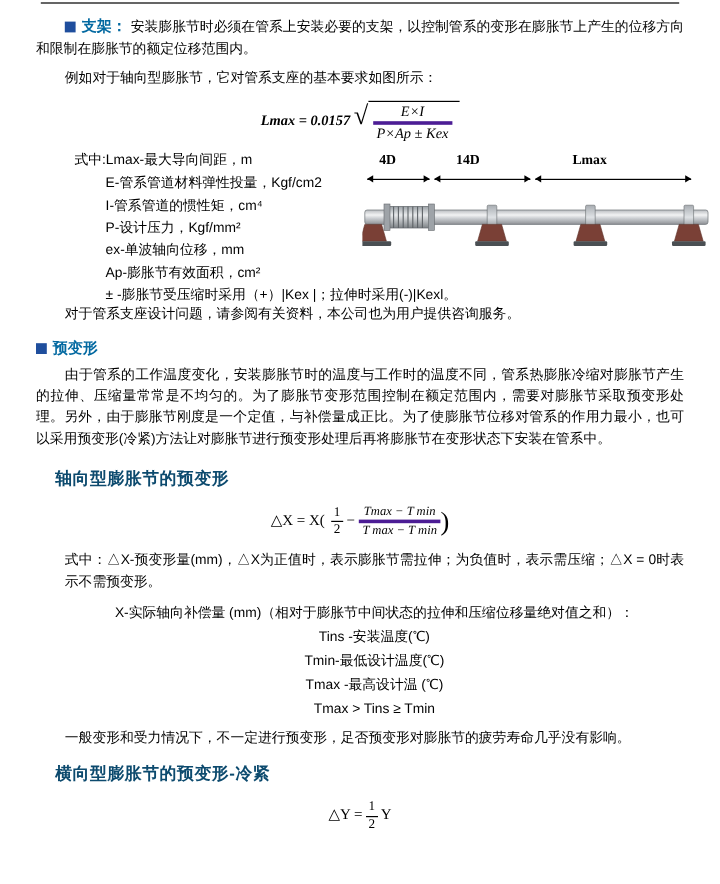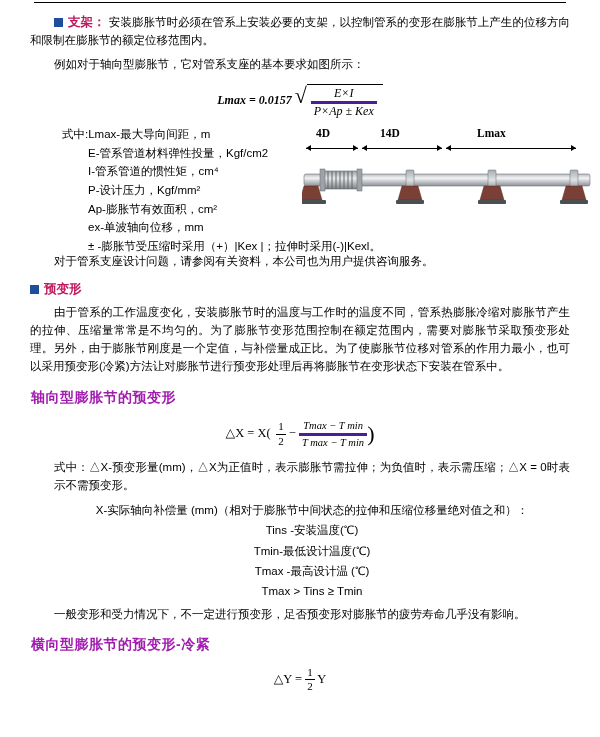--- a/index.html
+++ b/index.html
@@ -42,41 +42,41 @@
     margin: 6px 0;
     line-height: 1.55;
     text-align: justify;
     font-size: 11.5px;
   }
   p.indent {
     text-indent: 24px;
   }
   .sq-head {
     font-weight: bold;
-    color: #be185d;
+    color: #0369a1;
     font-size: 12.5px;
     margin: 10px 0 4px 0;
     display: block;
   }
   .sq-head .blue-sq {
     display: inline-block;
     width: 9px;
     height: 9px;
     background: #1f4e9d;
     margin-right: 5px;
     vertical-align: -1px;
   }
   .inline-head {
     display: inline;
   }
   .sub-head {
-    color: #a21caf;
+    color: #0c4a6e;
     font-weight: bold;
     font-size: 14px;
-    margin: 14px 0 6px 1px;
+    margin: 14px 0 6px 16px;
     letter-spacing: 0.5px;
   }
   .formula-box {
     text-align: center;
     margin: 10px 0 6px 0;
   }
   .formula {
     display: inline-block;
     font-family: "Liberation Serif", serif;
     font-size: 12px;
@@ -254,22 +254,22 @@
           </span>
         </span>
       </span>
     </div>
 
     <div class="legend">
       <div class="l0">式中:Lmax-最大导向间距，m</div>
       <div class="l1">E-管系管道材料弹性投量，Kgf/cm2</div>
       <div class="l1">I-管系管道的惯性矩，cm⁴</div>
       <div class="l1">P-设计压力，Kgf/mm²</div>
+      <div class="l1">ex-单波轴向位移，mm</div>
       <div class="l1">Ap-膨胀节有效面积，cm²</div>
-      <div class="l1">ex-单波轴向位移，mm</div>
       <div class="l1">± -膨胀节受压缩时采用（+）|Kex |；拉伸时采用(-)|Kexl。</div>
     </div>
 
     <div class="figure-area">
       <div class="fig-labels">
         <span style="left:14px;">4D</span>
         <span style="left:78px;">14D</span>
         <span style="left:175px;">Lmax</span>
       </div>
       <div class="dim-row">

